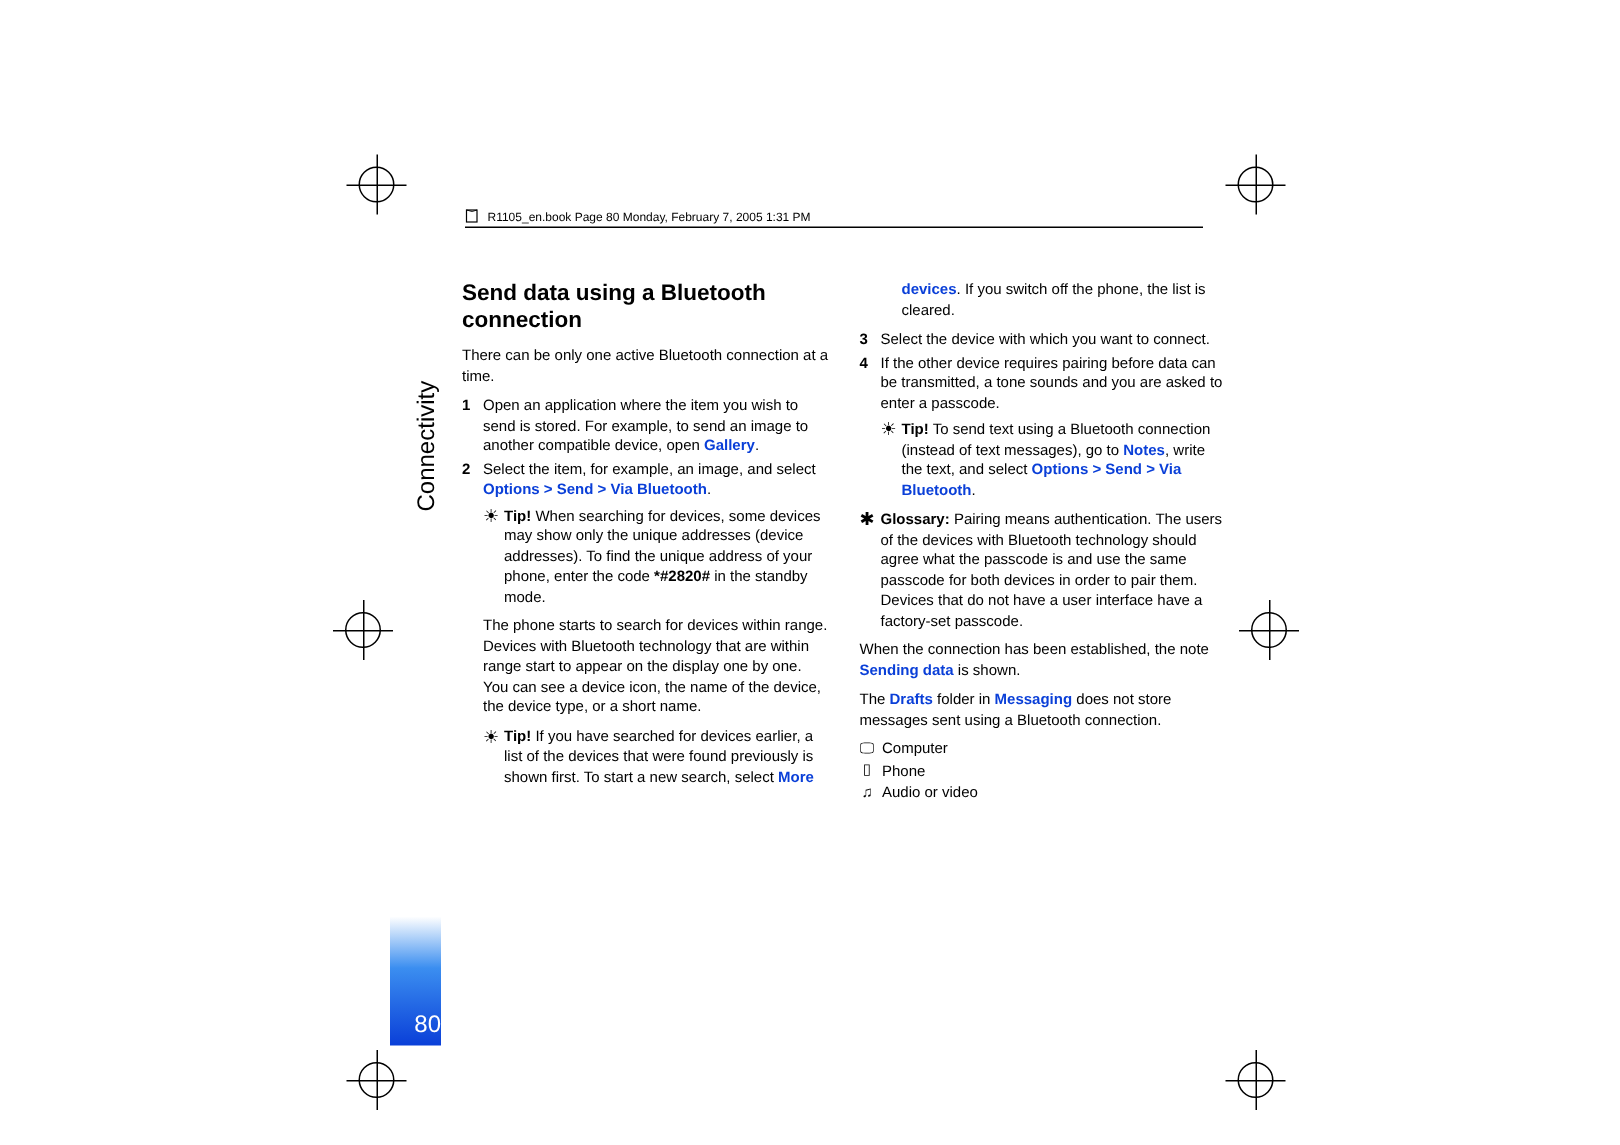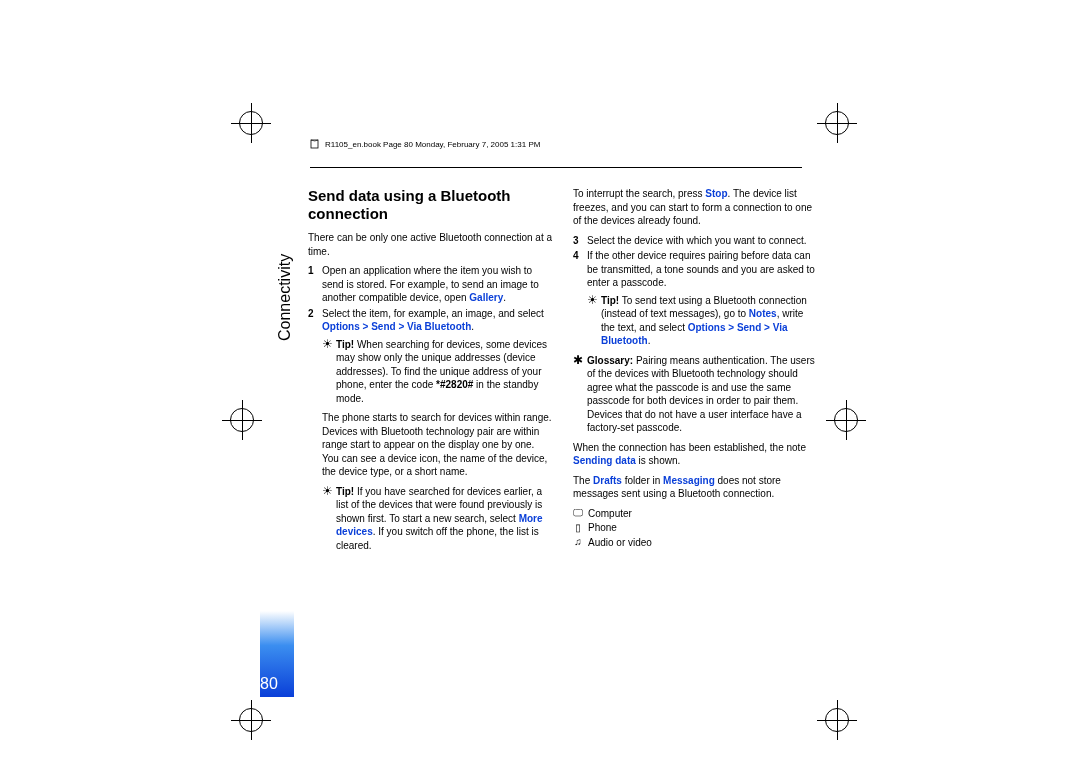--- a/index.html
+++ b/index.html
@@ -49,21 +49,21 @@
   .page-frame {
     position: absolute;
     top: 131px;
     left: 260px;
     width: 572px;
     height: 575px;
   }
   .header-line {
     font-size: 8px;
     border-bottom: 1px solid #000;
-    padding-bottom: 18px;
+    padding-bottom: 2px;
     margin: 8px 30px 0 50px;
     display: flex;
     align-items: center;
   }
   .header-icon {
     width: 10px;
     height: 10px;
     margin-right: 5px;
     display: inline-block;
   }
@@ -86,21 +86,21 @@
   }
   .side-gradient {
     position: absolute;
     left: 0;
     top: 430px;
     width: 34px;
     height: 86px;
     background: linear-gradient(to bottom, #fff 0%, #3b8ef0 40%, #0a3fd8 100%);
     display: flex;
     align-items: flex-end;
-    justify-content: flex-start;
+    justify-content: flex-end;
     color: #fff;
     font-size: 16px;
     font-weight: normal;
     padding-bottom: 4px;
     box-sizing: border-box;
   }
   .content {
     position: absolute;
     top: 56px;
     left: 48px;
@@ -209,32 +209,29 @@
       </div>
     </div>
 
     <div class="tip">
       <div class="ic">☀</div>
       <div class="tt">
         <span class="bold">Tip!</span><span> When searching for devices, some devices may show only the unique addresses (device addresses). To find the unique address of your phone, enter the code </span><span class="bold">*#2820#</span><span> in the standby mode.</span>
       </div>
     </div>
 
-    <div class="p indent">The phone starts to search for devices within range. Devices with Bluetooth technology pair are within range start to appear on the display one by one. You can see a device icon, the name of the device, the device type, or a short name.</div>
+    <div class="p indent">The phone starts to search for devices within range. Devices with Bluetooth technology that are within range start to appear on the display one by one. You can see a device icon, the name of the device, the device type, or a short name.</div>
 
     <div class="tip">
       <div class="ic">☀</div>
       <div class="tt">
         <span class="bold">Tip!</span><span> If you have searched for devices earlier, a list of the devices that were found previously is shown first. To start a new search, select </span><span class="link">More devices</span><span>. If you switch off the phone, the list is cleared.</span>
       </div>
     </div>
 
-    <div class="p">
-      <span>To interrupt the search, press </span><span class="link">Stop</span><span>. The device list freezes, and you can start to form a connection to one of the devices already found.</span>
-    </div>
 
     <div class="num-item">
       <div class="n">3</div>
       <div class="t">Select the device with which you want to connect.</div>
     </div>
 
     <div class="num-item">
       <div class="n">4</div>
       <div class="t">
         <span>If the other device requires pairing before data can be transmitted, a tone sounds and you are asked to enter a passcode.</span>

